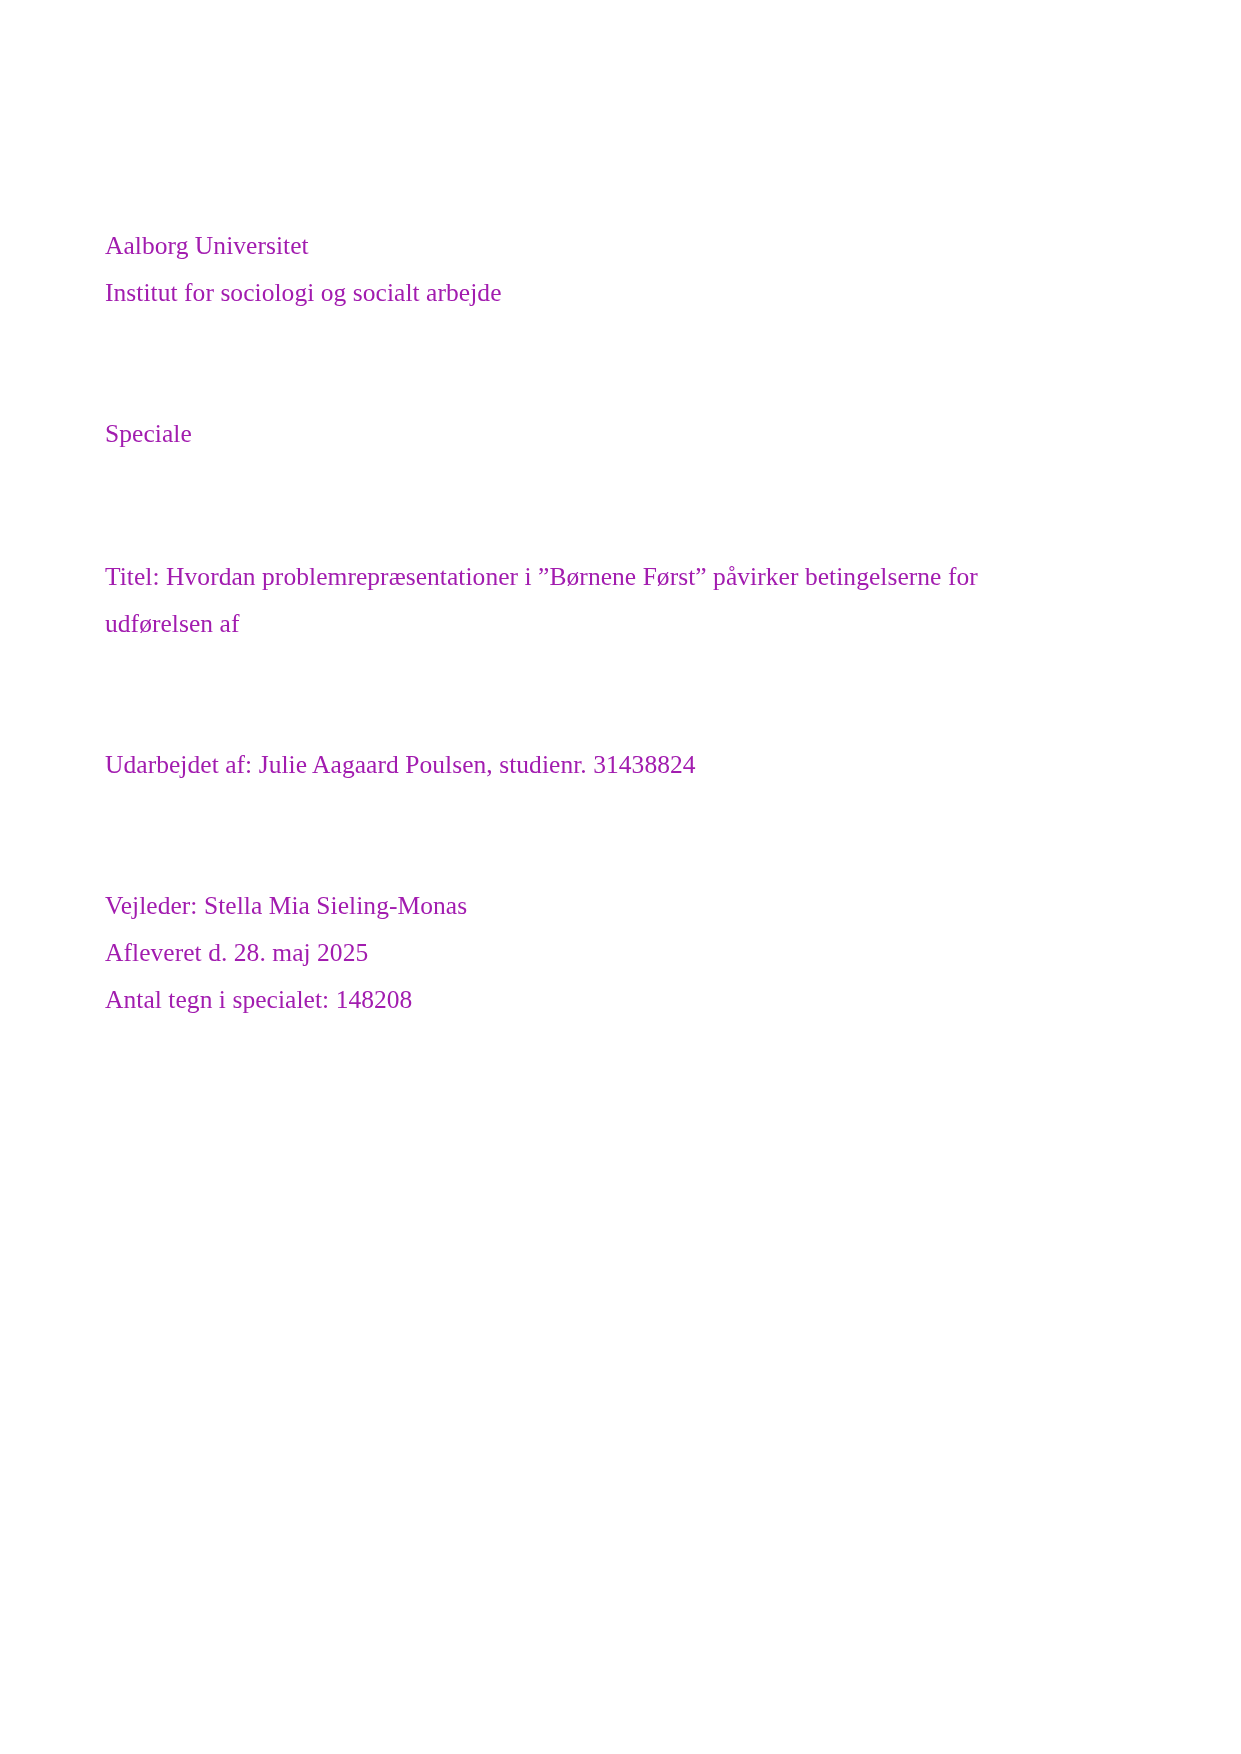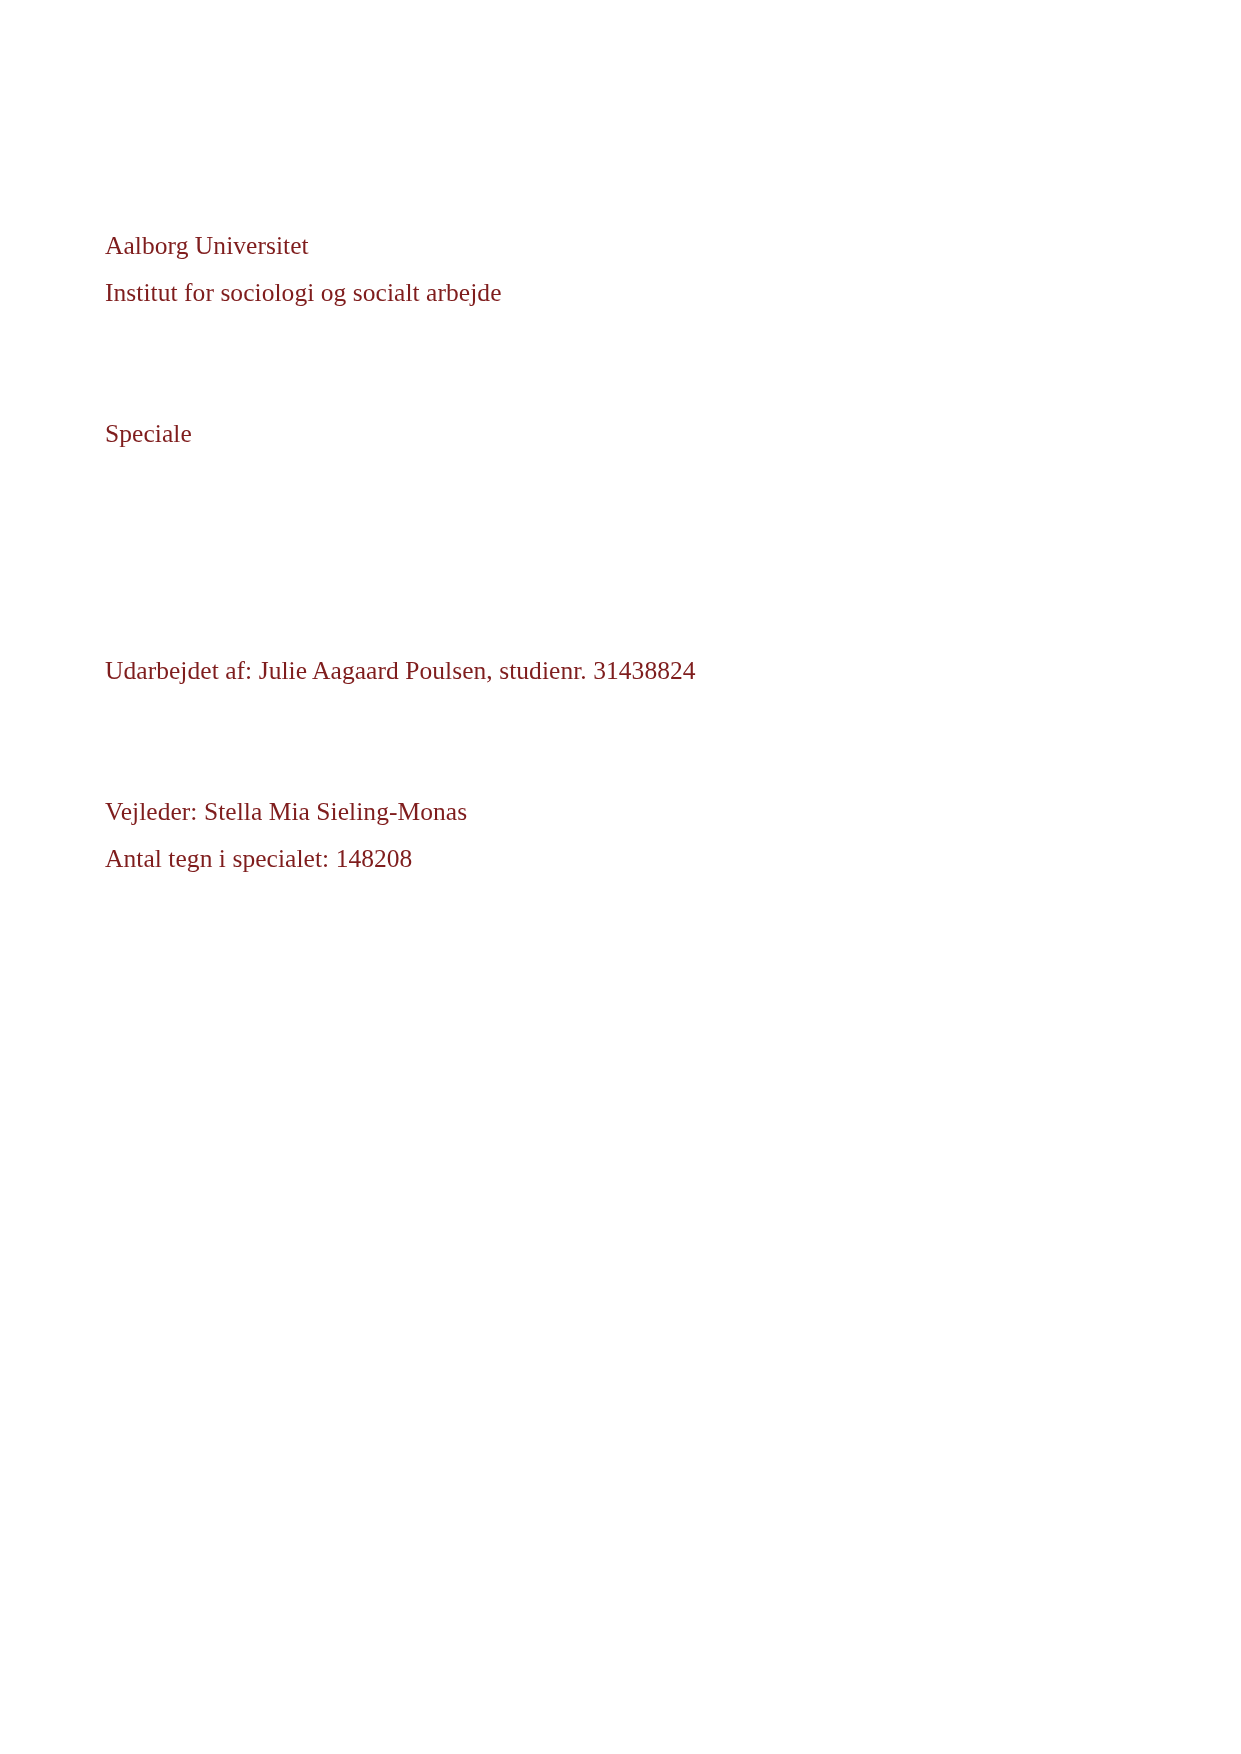--- a/index.html
+++ b/index.html
@@ -22,21 +22,21 @@
   .content {
     position: absolute;
     left: 105px;
     top: 222px;
     width: 1000px;
   }
   .para {
     font-size: 25.5px;
     line-height: 47px;
     margin: 0;
-    color: #7f1d1d;
+    color: #a21caf;
     letter-spacing: 0.05px;
     text-align: left;
   }
   
   .gap-1 { height: 94px; }
   .gap-2 { height: 96px; }
   .gap-3 { height: 94px; }
   .gap-4 { height: 94px; }
 
   .block { margin: 0; padding: 0; }
@@ -54,27 +54,29 @@
 
     <p class="para block">Institut for sociologi og socialt arbejde</p>
 
     <div class="gap-1"></div>
 
     <p class="para block">Speciale</p>
 
 
     <div class="gap-2"></div>
 
+    <p class="para block title-para">Titel: Hvordan problemrepræsentationer i ”Børnene Først” påvirker betingelserne for udførelsen af</p>
 
 
     <div class="gap-3"></div>
 
     <p class="para block">Udarbejdet af: Julie Aagaard Poulsen, studienr. 31438824</p>
 
     <div class="gap-4"></div>
 
     <p class="para block">Vejleder: Stella Mia Sieling-Monas</p>
 
+    <p class="para block">Afleveret d. 28. maj 2025</p>
 
     <p class="para block">Antal tegn i specialet: 148208</p>
 
   </div>
 </div>
 
 </body></html>

